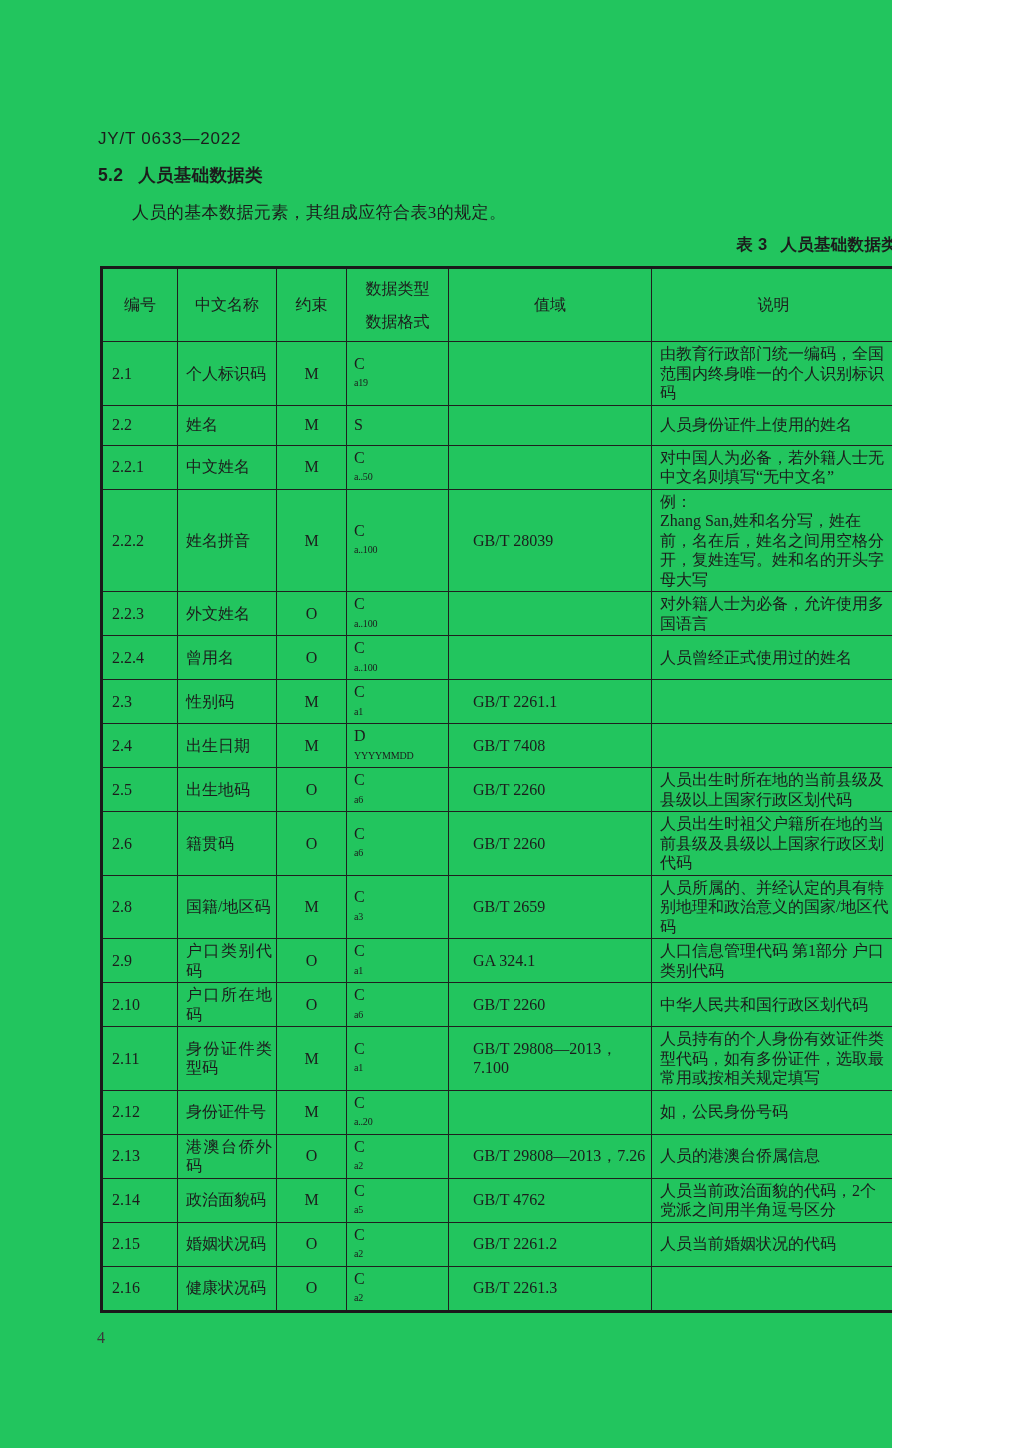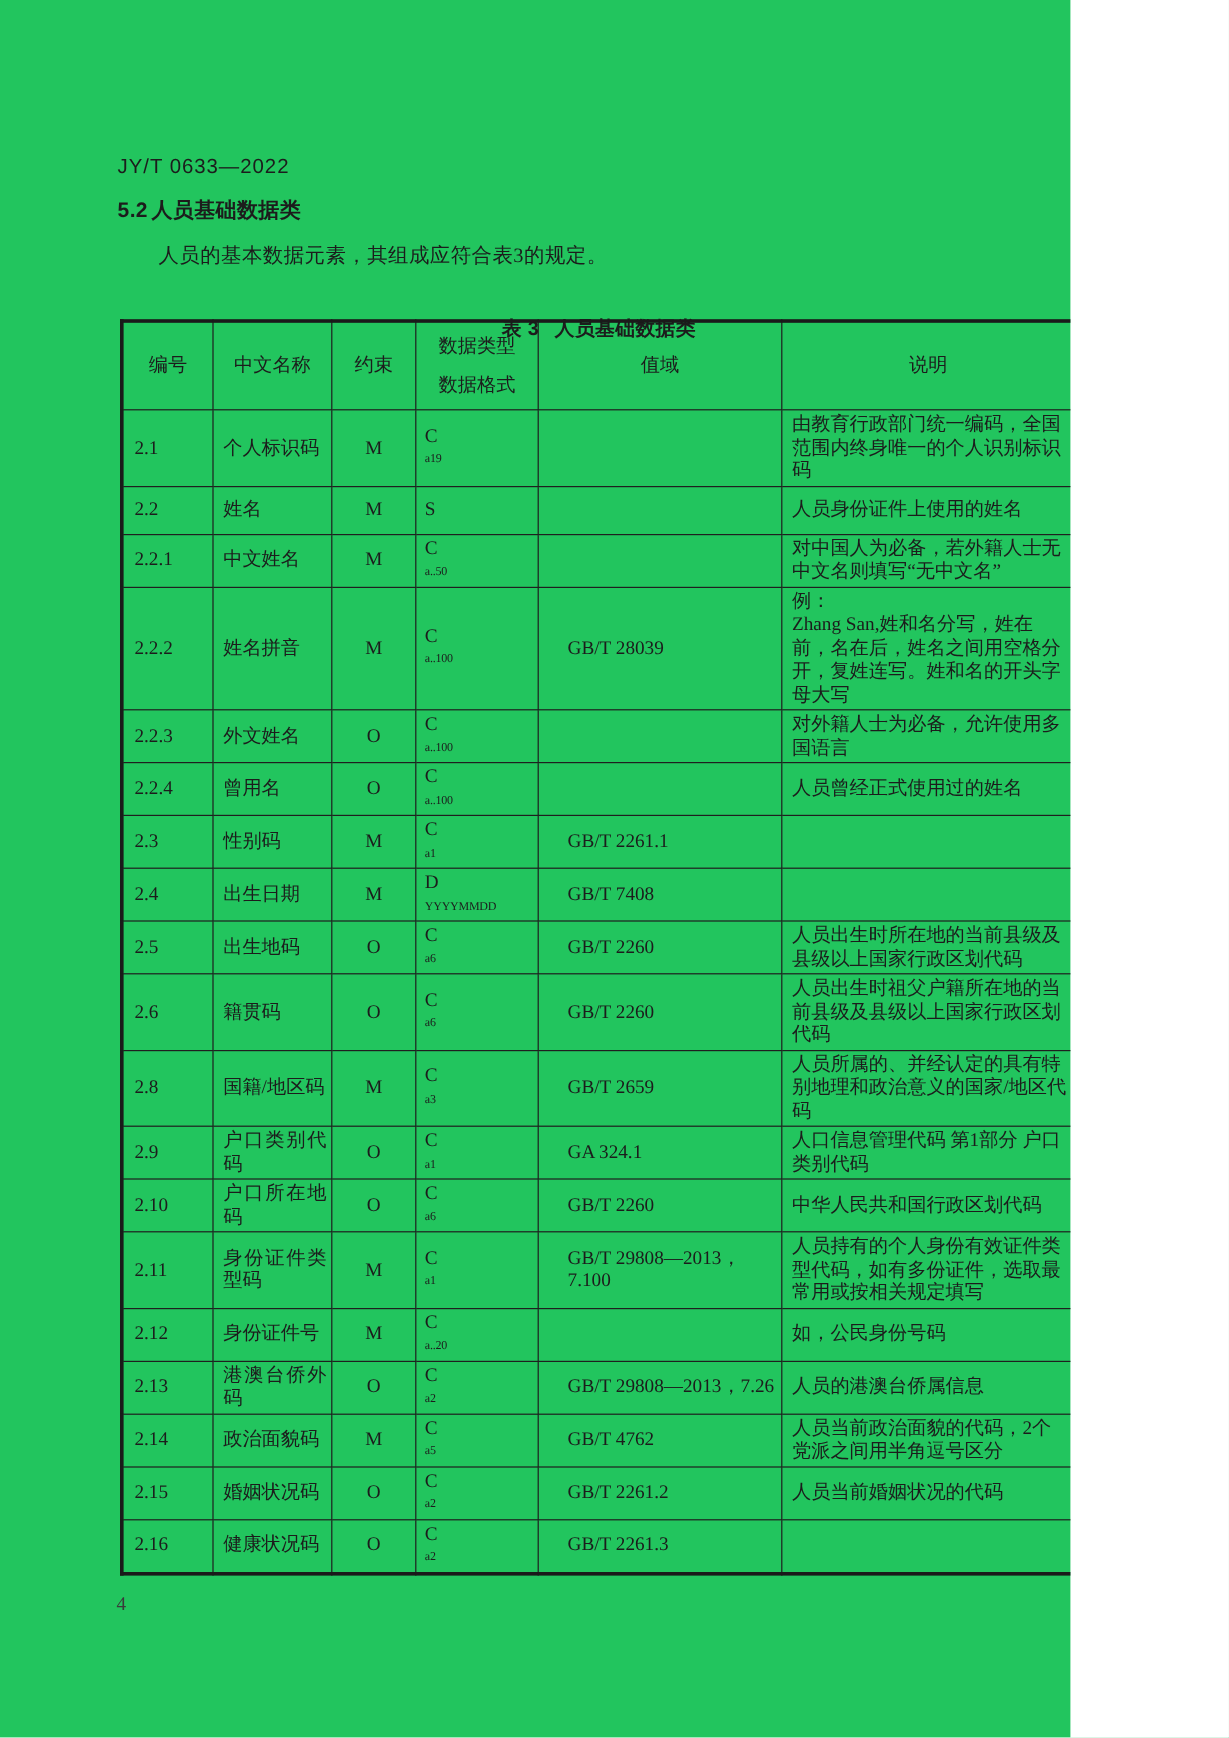--- a/index.html
+++ b/index.html
@@ -11,29 +11,29 @@
   .doc-code {
     position:absolute; left:98px; top:129px;
     font-family:"Liberation Sans","DejaVu Sans",sans-serif;
     font-size:17px; letter-spacing:0.8px; font-weight:500;
   }
   .section-heading {
     position:absolute; left:98px; top:163px;
     font-family:"Liberation Sans","DejaVu Sans",sans-serif;
     font-weight:700; font-size:17.5px; letter-spacing:0.3px;
   }
-  .section-heading .sec-num { margin-right:3px; }
+  .section-heading .sec-num { margin-right:15px; }
   .intro {
     position:absolute; left:98px; top:201px; width:800px;
     font-size:17px; text-indent:34px; letter-spacing:0.4px;
   }
   .table-caption {
-    position:absolute; left:100px; top:234px; width:798px; text-align:center;
+    position:absolute; left:100px; top:234px; width:798px; text-align:right;
     font-family:"Liberation Sans","DejaVu Sans",sans-serif;
-    font-weight:700; font-size:16.5px; letter-spacing:0.3px;margin-top:29px;
+    font-weight:700; font-size:16.5px; letter-spacing:0.3px;
   }
   .table-caption .cap-label { margin-right:13px; }
 
   table.data {
     position:absolute; left:100px; top:266px; width:798px;
     border-collapse:collapse; table-layout:fixed;
     font-size:16px; border:3px solid #1a1a1a;
   }
   table.data th, table.data td {
     border:1px solid #1f1f1f;

